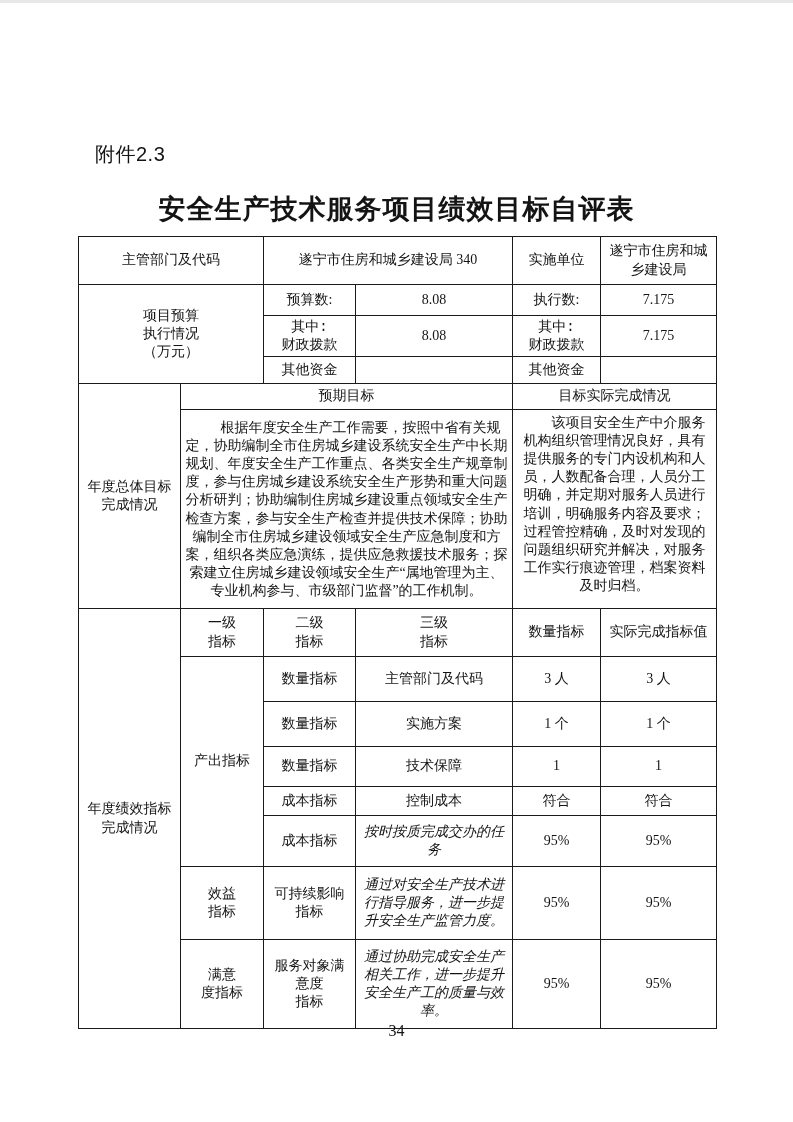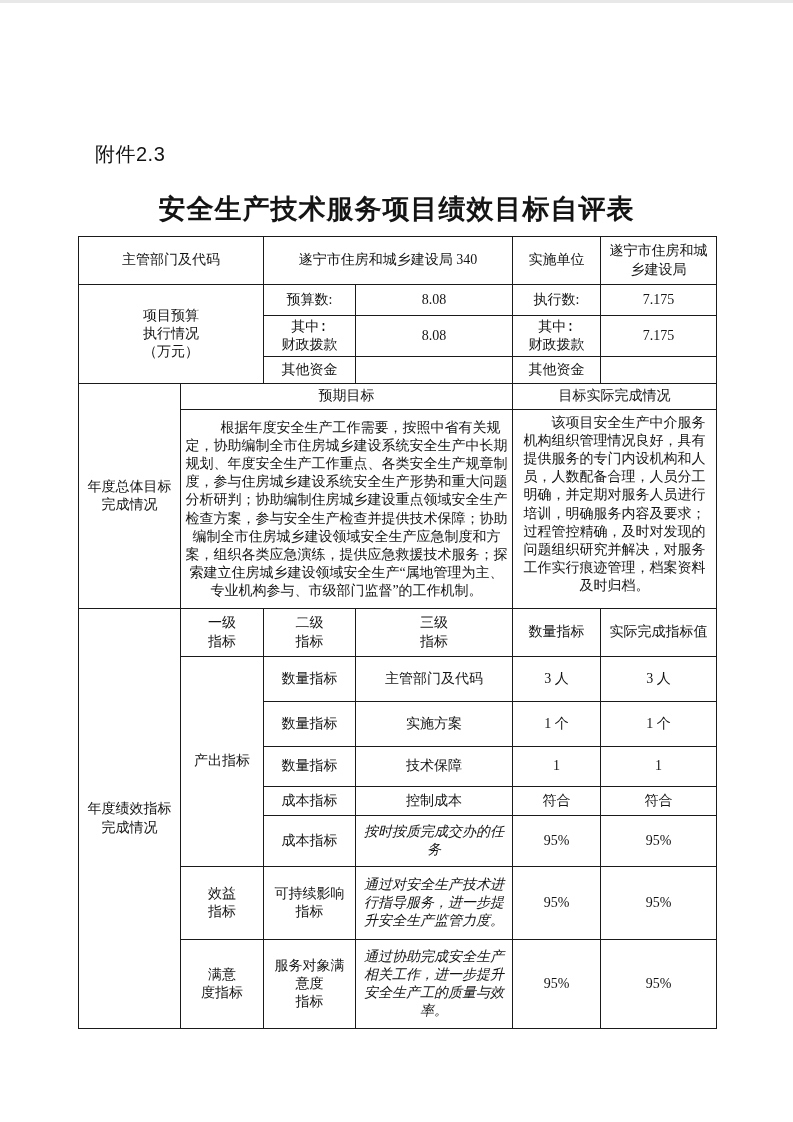--- a/index.html
+++ b/index.html
@@ -203,14 +203,15 @@
       <td class="pre">服务对象满
 意度
 指标</td>
       <td class="desc-cell">通过协助完成安全生产相关工作，进一步提升安全生产工的质量与效率。</td>
       <td>95%</td>
       <td>95%</td>
     </tr>
   </tbody>
     </table>
 
+  <div class="page-number">34</div>
 
 </div>
 
 </body></html>

